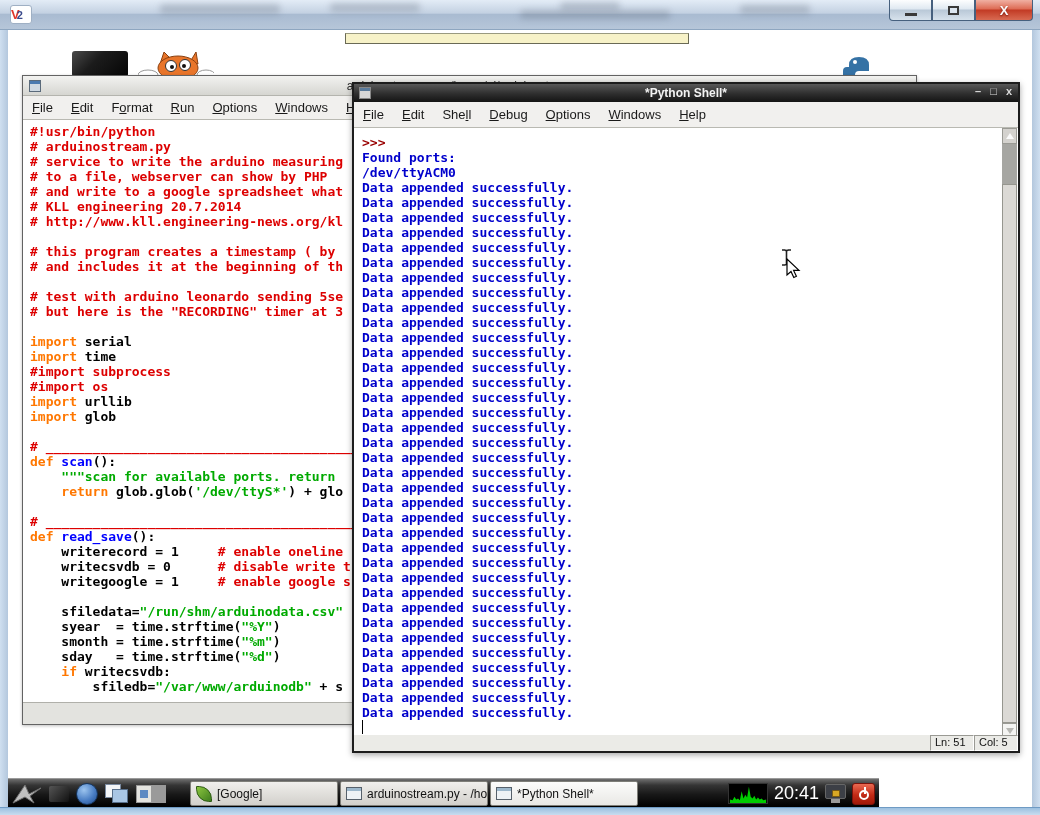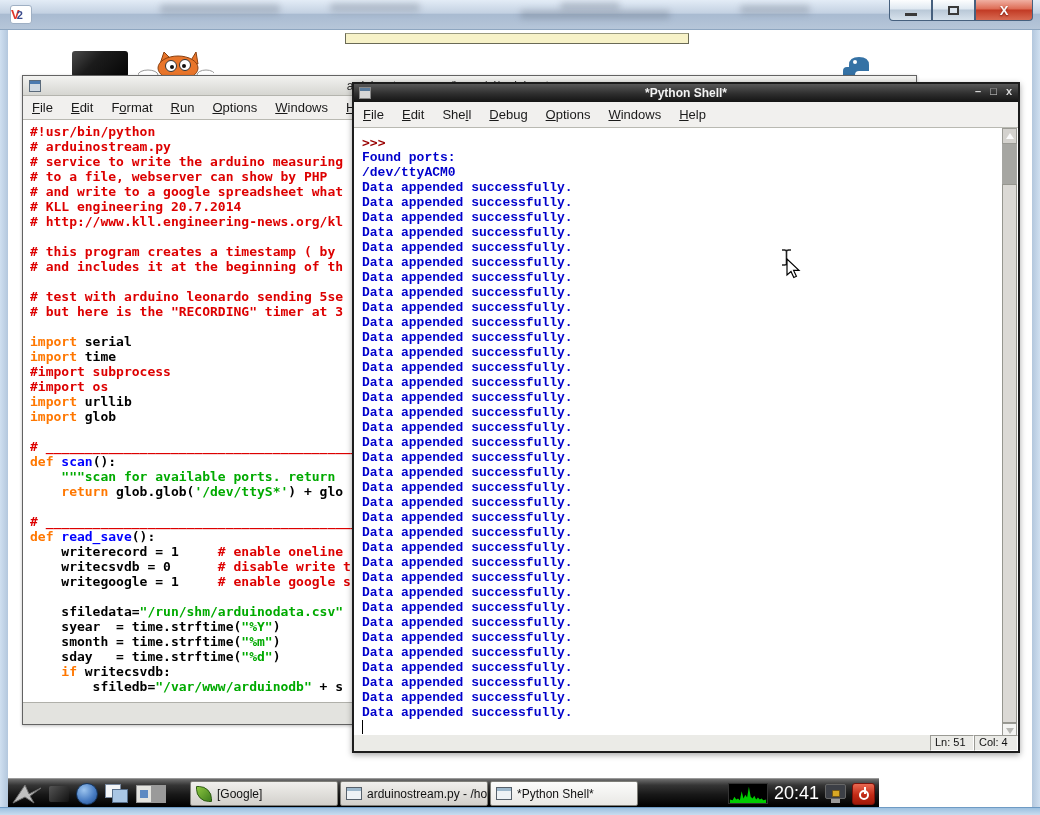--- a/index.html
+++ b/index.html
@@ -81,21 +81,21 @@
   .shell-title{position:absolute;left:0;top:2px;width:100%;text-align:center;
     font-size:12px;font-weight:bold;color:#f2f2f2;}
   .shell-controls{position:absolute;right:6px;top:1px;display:flex;gap:9px;
     font-size:11px;font-weight:bold;color:#dcdcdc;}
   .shell .menubar{top:18px;height:26px;}
   .shell-text{position:absolute;left:0;top:44px;width:664px;height:611px;background:#ffffff;overflow:hidden;
     border-bottom:1px solid #9a9a94;}
   .shell-pane{position:absolute;left:8px;top:7px;white-space:pre;
     font:bold 13px/15px "DejaVu Sans Mono",monospace;}
   .sl{height:15px;}
-  .tok-prompt{color:var(--tok-prompt);} .tok-out{color:var(--tok-out);font-family:Liberation Mono, monospace;}
+  .tok-prompt{color:var(--tok-prompt);} .tok-out{color:var(--tok-out);}
   .caret{width:1px;height:14px;background:#000;}
 
   .shell-scroll{position:absolute;right:1px;top:44px;width:15px;height:611px;background:#c6c6c2;}
   .sb-btn{position:absolute;left:0;width:15px;height:16px;background:#d4d2ce;border:1px solid #9a9a94;
     display:flex;align-items:center;justify-content:center;}
   .sb-up{top:0;} .sb-down{top:595px;background:#f4f4f2;}
   .tri-up{width:0;height:0;border-left:4px solid transparent;border-right:4px solid transparent;
     border-bottom:6px solid #fafafa;}
   .sb-down .tri-down{width:0;height:0;border-left:4px solid transparent;border-right:4px solid transparent;
     border-top:6px solid #b8b8b4;}
@@ -250,21 +250,21 @@
             <div class="tri-up"></div>
           </div>
         <div class="sb-trough"></div>
         <div class="sb-thumb"></div>
         <div class="sb-btn sb-down">
             <div class="tri-down"></div>
           </div>
       </div>
       <div class="shell-status">
         <div class="status-cell">Ln: 51</div>
-        <div class="status-cell">Col: 4</div>
+        <div class="status-cell">Col: 5</div>
       </div>
     </div>
 
     <div class="taskbar">
       <div class="tb-left">
         <svg width="30" height="22" viewBox="0 0 30 22">
           <polygon points="1,20 13,2 17,11 29,5 18,13 22,20 13,14" fill="#c0c0c0" stroke="#707070" stroke-width="1"></polygon>
         </svg>
         <div class="tb-fm"></div>
         <div class="tb-globe"></div>

